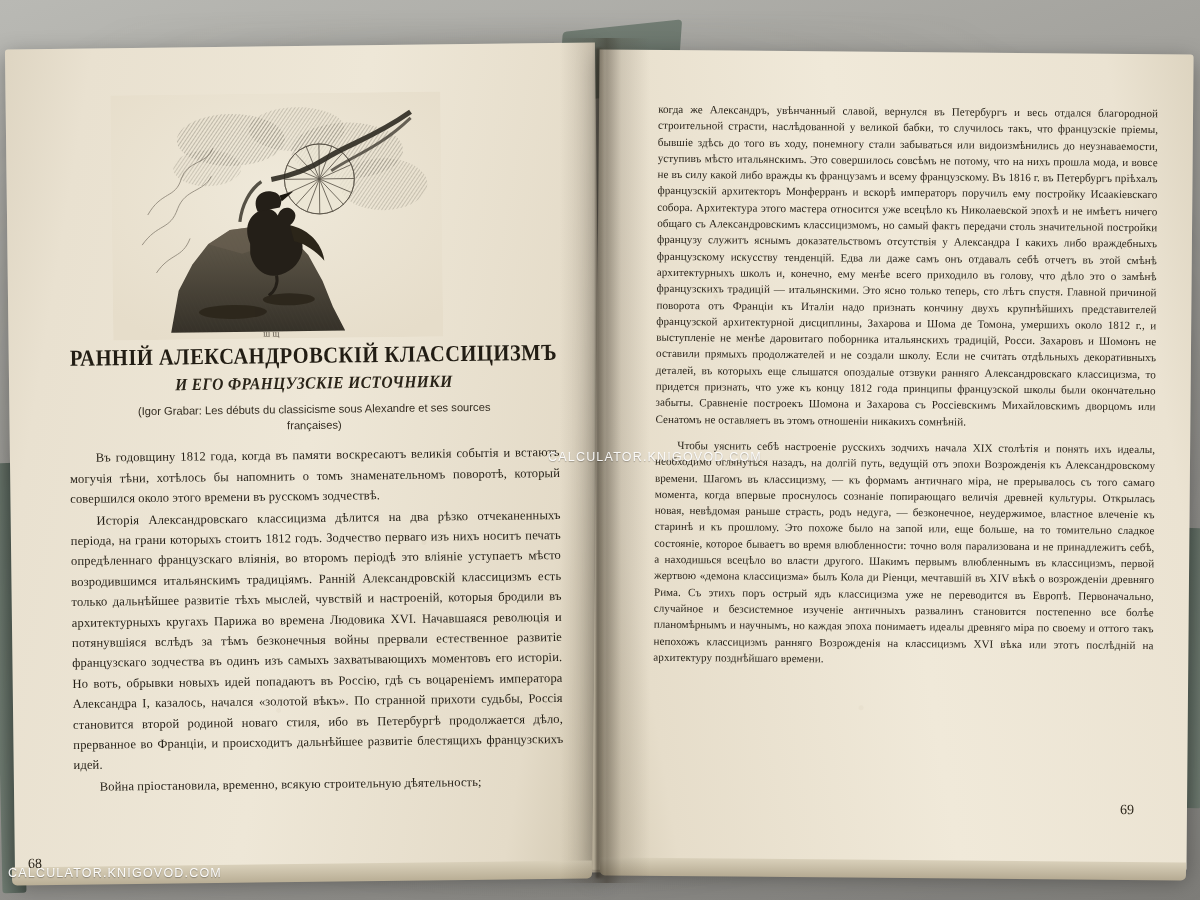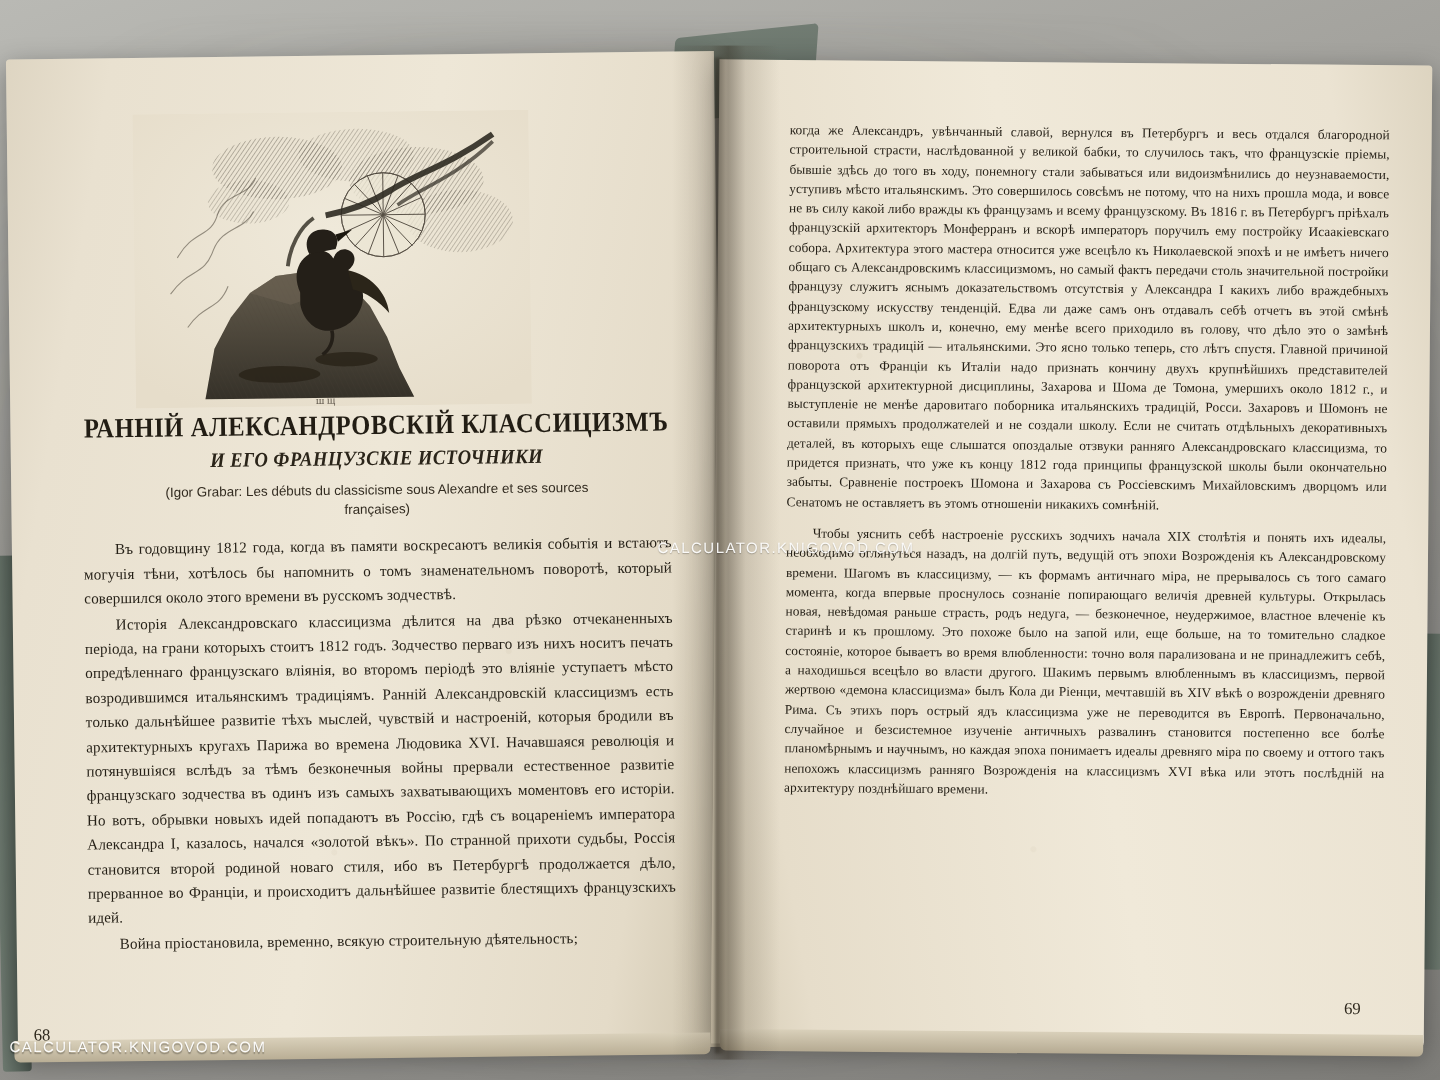--- a/index.html
+++ b/index.html
@@ -208,21 +208,21 @@
   .para-gap { height: 8px; }
 
   
   .folio {
     position: absolute;
     font-size: 14px;
     color: #2e281d;
     font-family: "Liberation Serif", serif;
   }
   .folio-left { left: 28px; top: 848px; transform: rotate(-0.7deg); }
-  .folio-right { left: 1120px; top: 826px; transform: rotate(0.5deg); }
+  .folio-right { left: 1120px; top: 794px; transform: rotate(0.5deg); }
 
   
   .wm {
     position: absolute;
     font-family: Liberation Sans, sans-serif;
     color: rgba(255,255,255,0.80);
     letter-spacing: 1.2px;
     pointer-events: none;
   }
   .wm-center {

